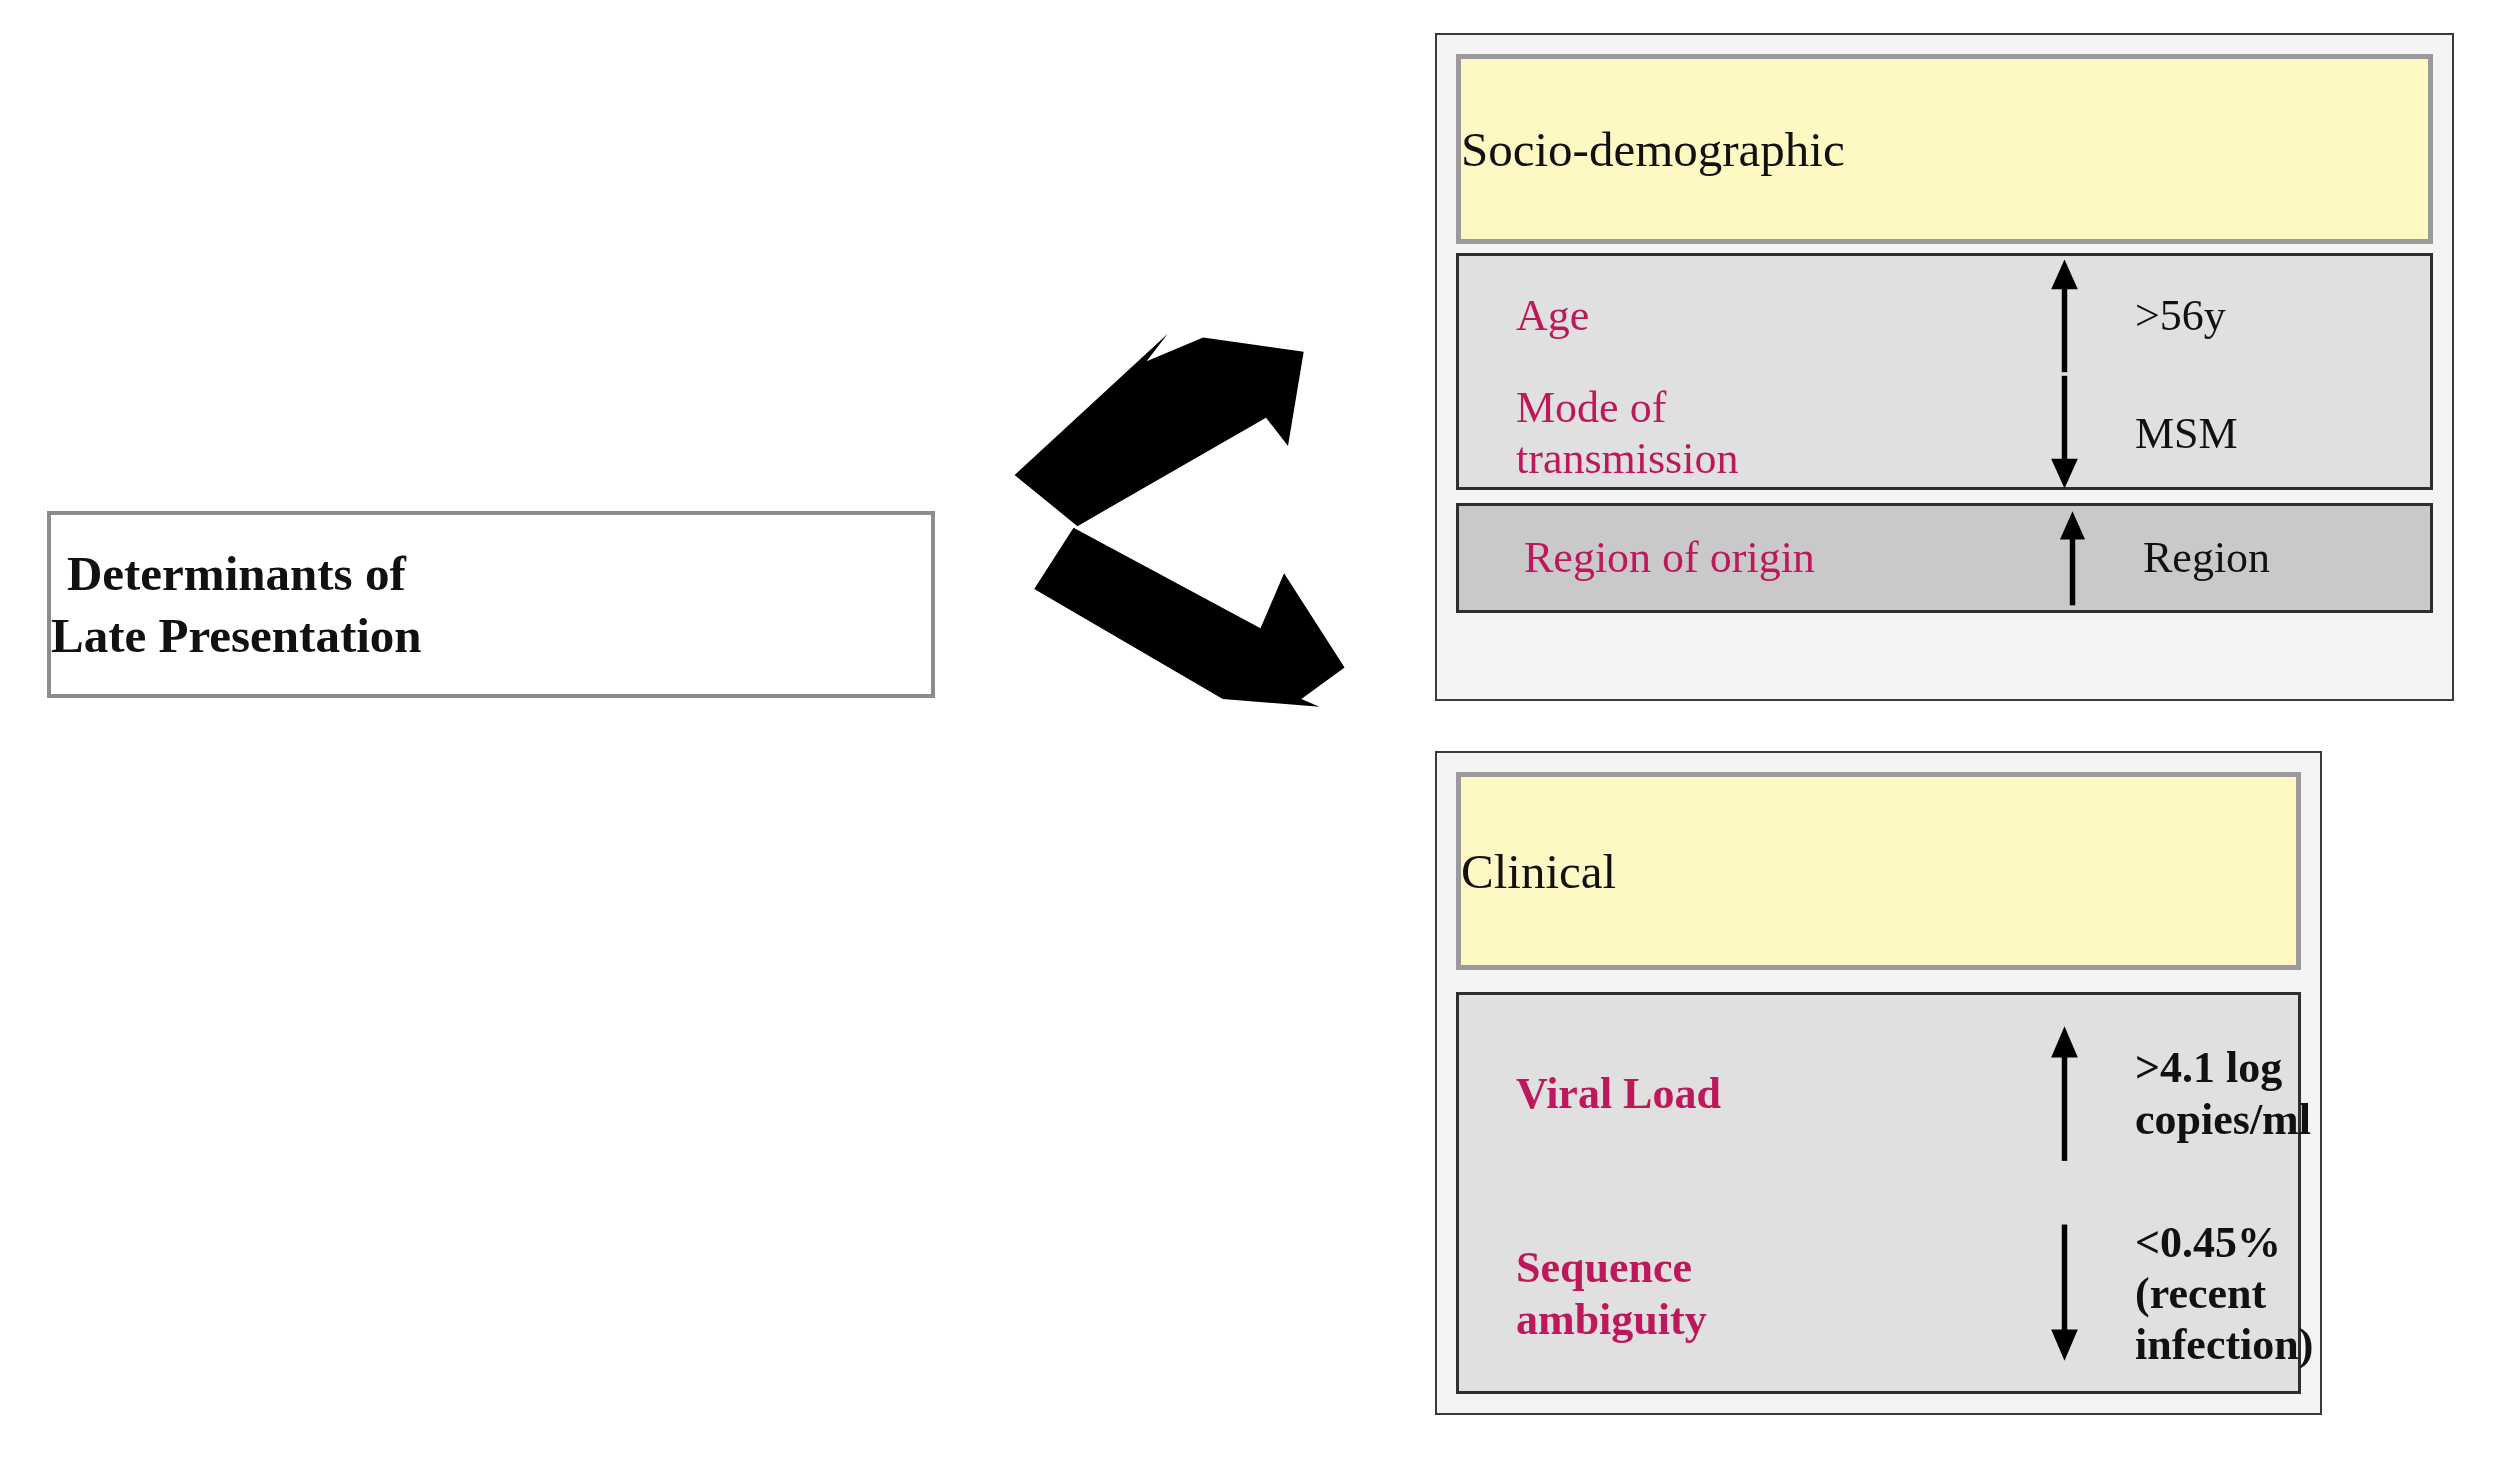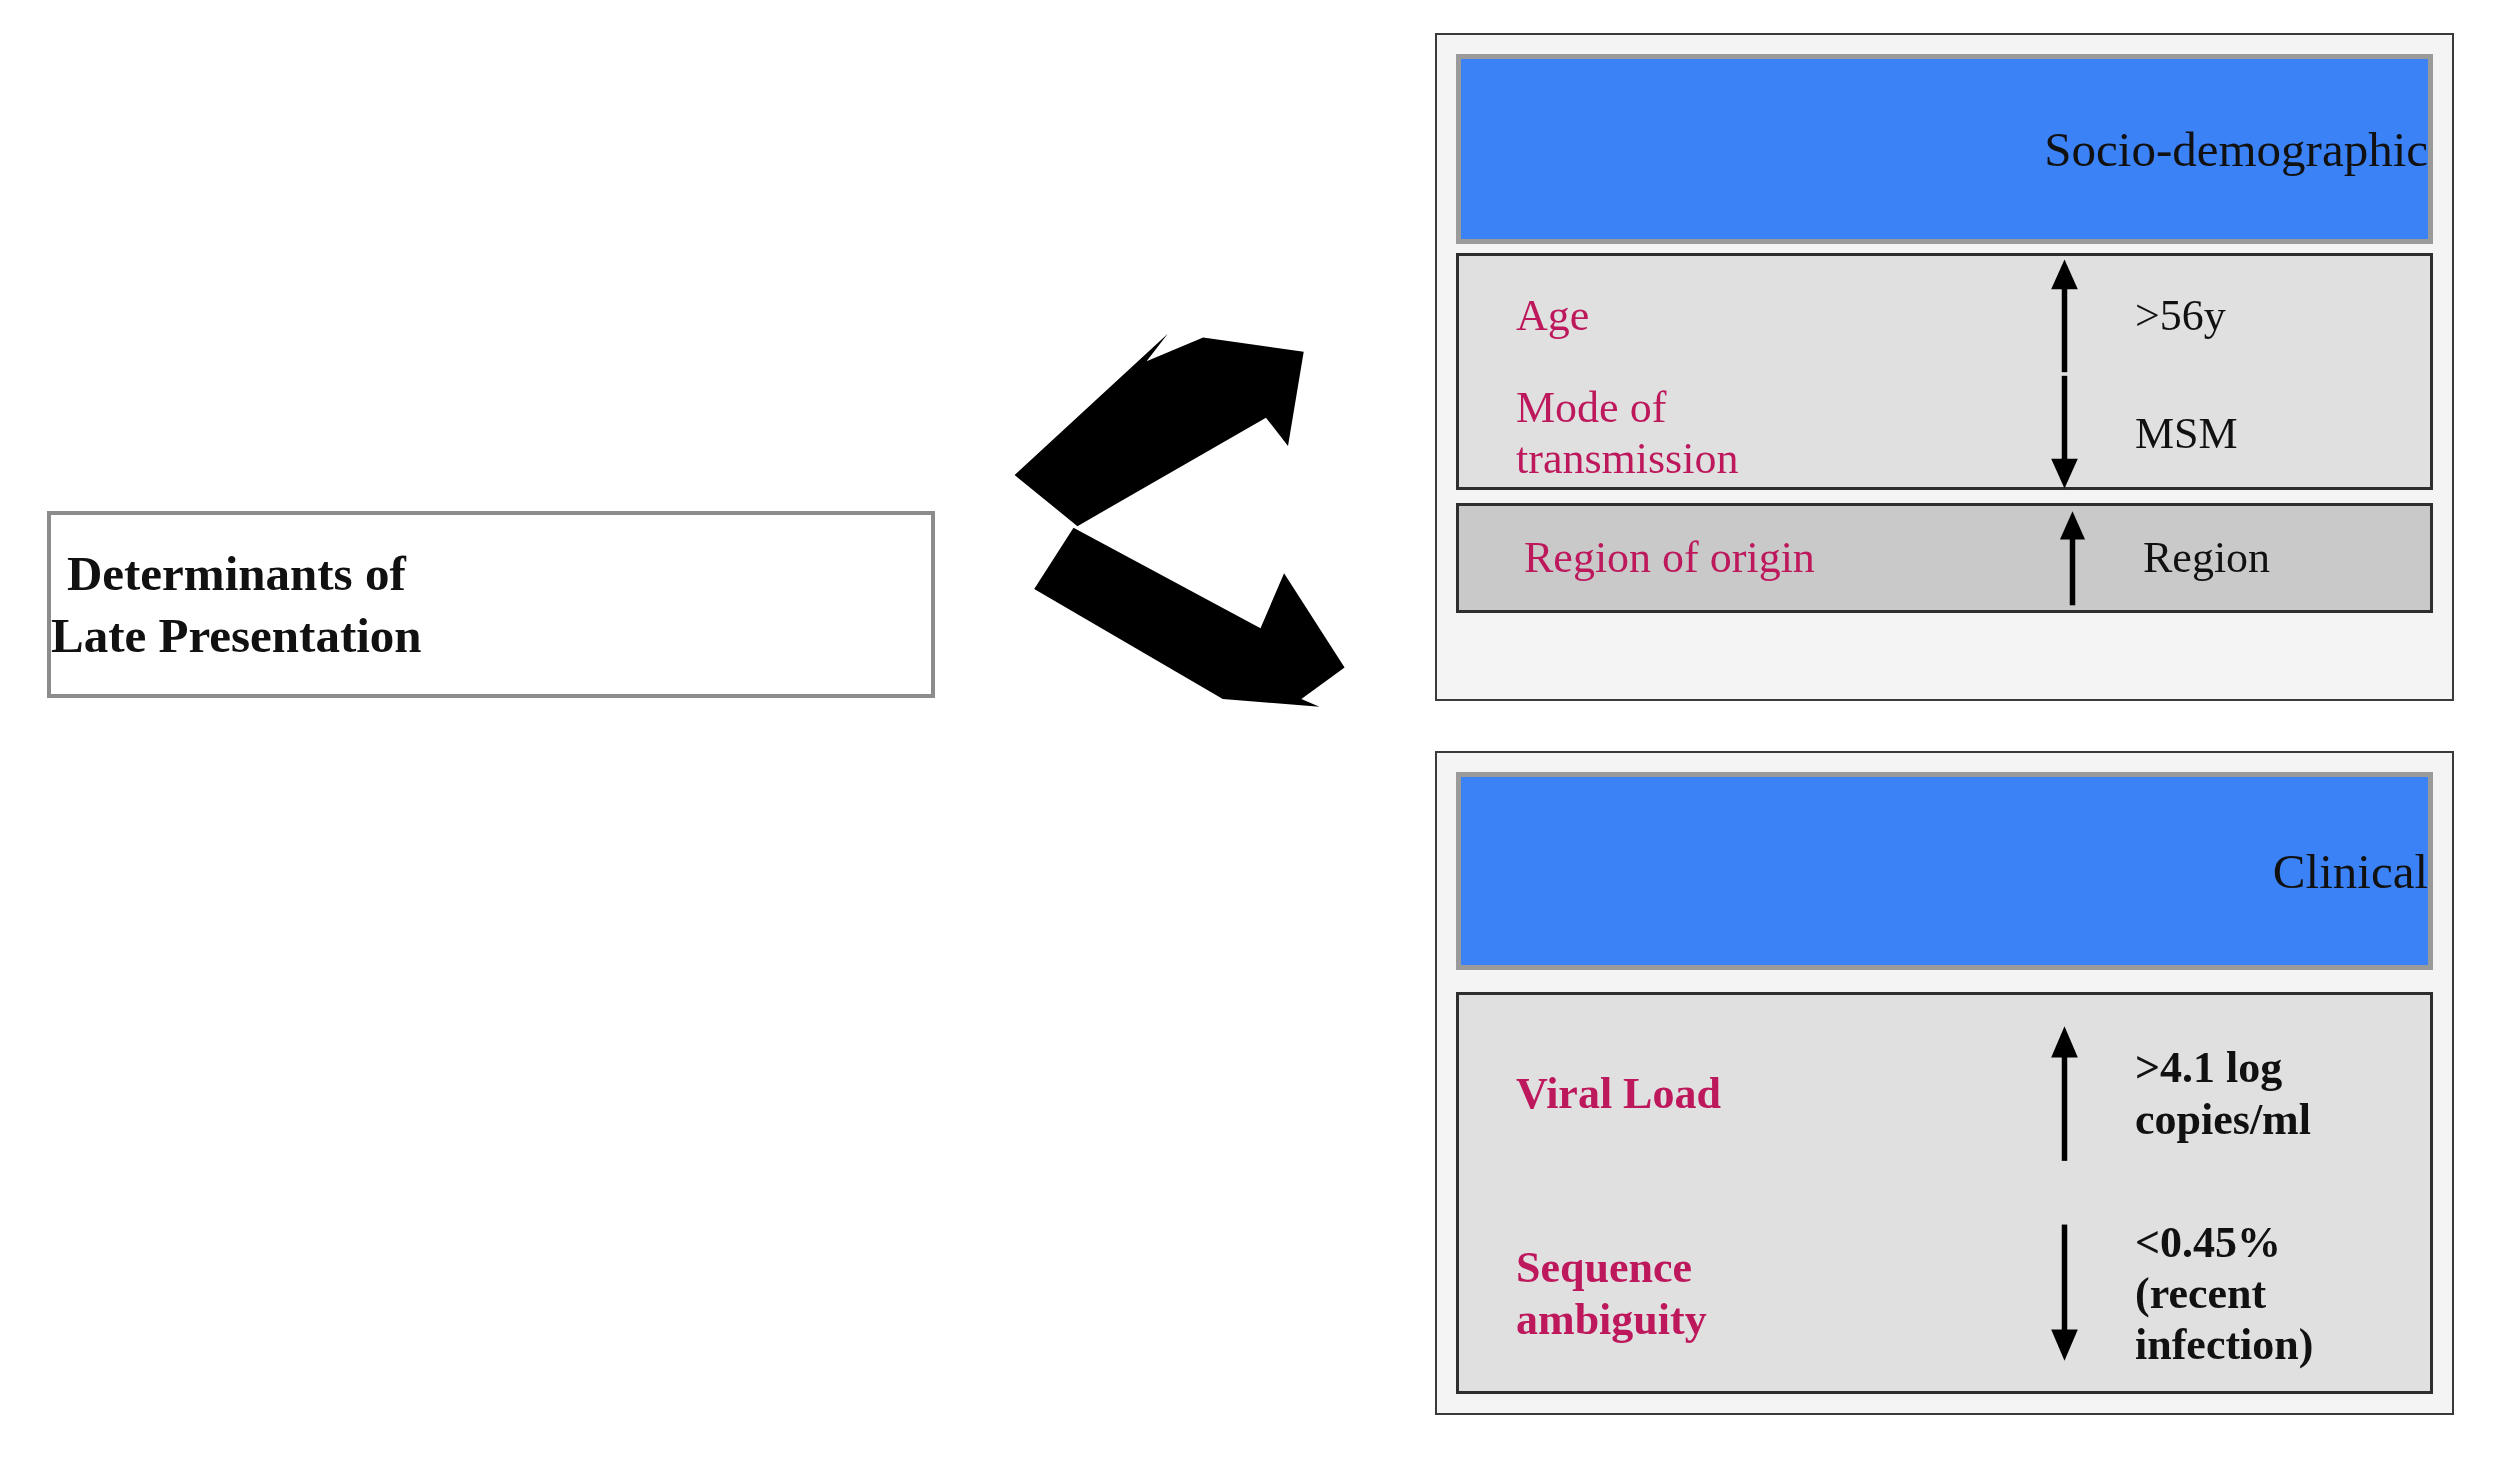--- a/index.html
+++ b/index.html
@@ -57,33 +57,33 @@
   }
   #panel-socio {
     left: 1435px;
     top: 33px;
     width: 1019px;
     height: 668px;
   }
   #panel-clinical {
     left: 1435px;
     top: 751px;
-    width: 1019px;
+    width: 887px;
     height: 664px;
   }
 
   .panel-header {
     box-sizing: border-box;
     width: 100%;
     height: 190px;
-    background: #3b82f6;
+    background: #fef9c3;
     border: 5.5px solid #9a9a9a;
     display: flex;
     align-items: center;
-    justify-content: flex-end;
+    justify-content: flex-start;
   }
   #panel-clinical .panel-header {
     height: 198px;
   }
   .panel-header .hdr-text {
     font-size: 49px;
     color: #111111;
   }
 
   .group-box {

